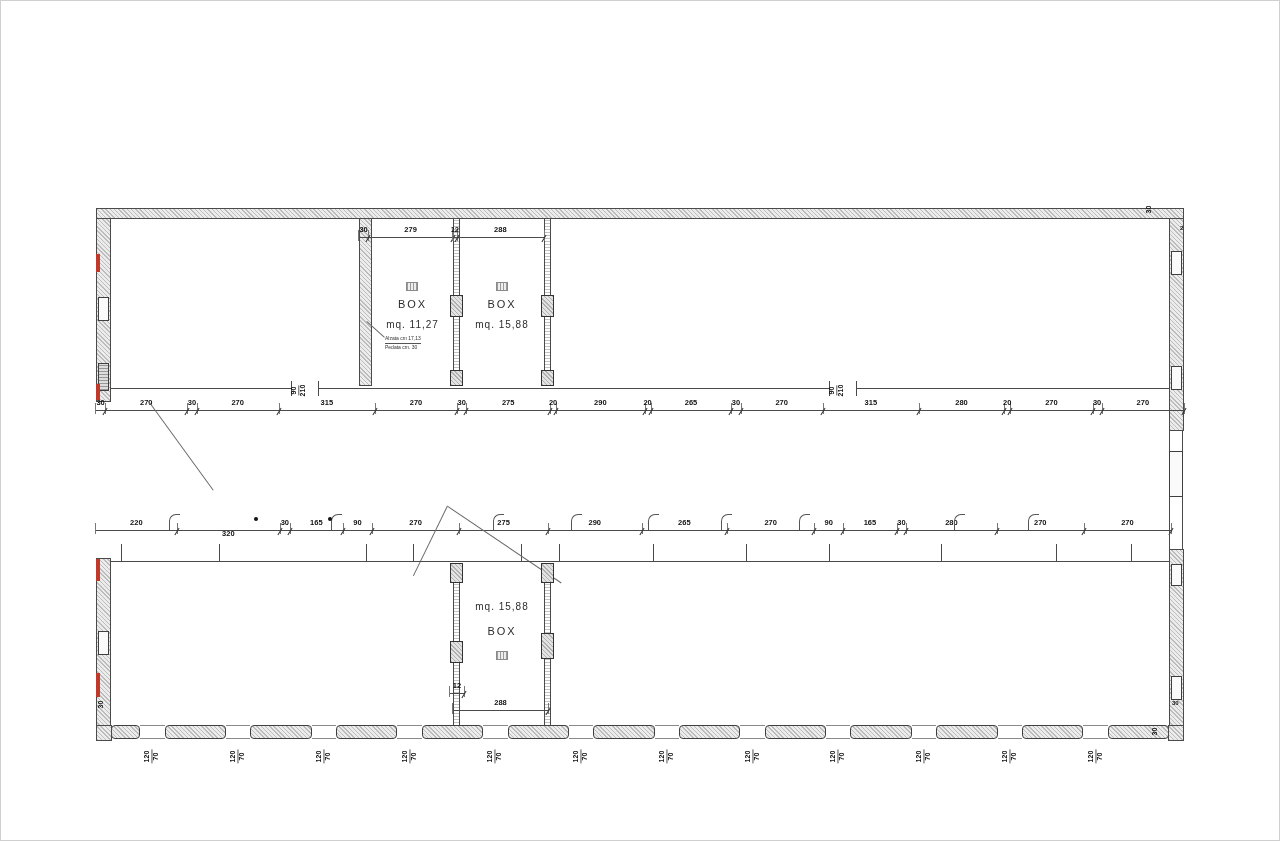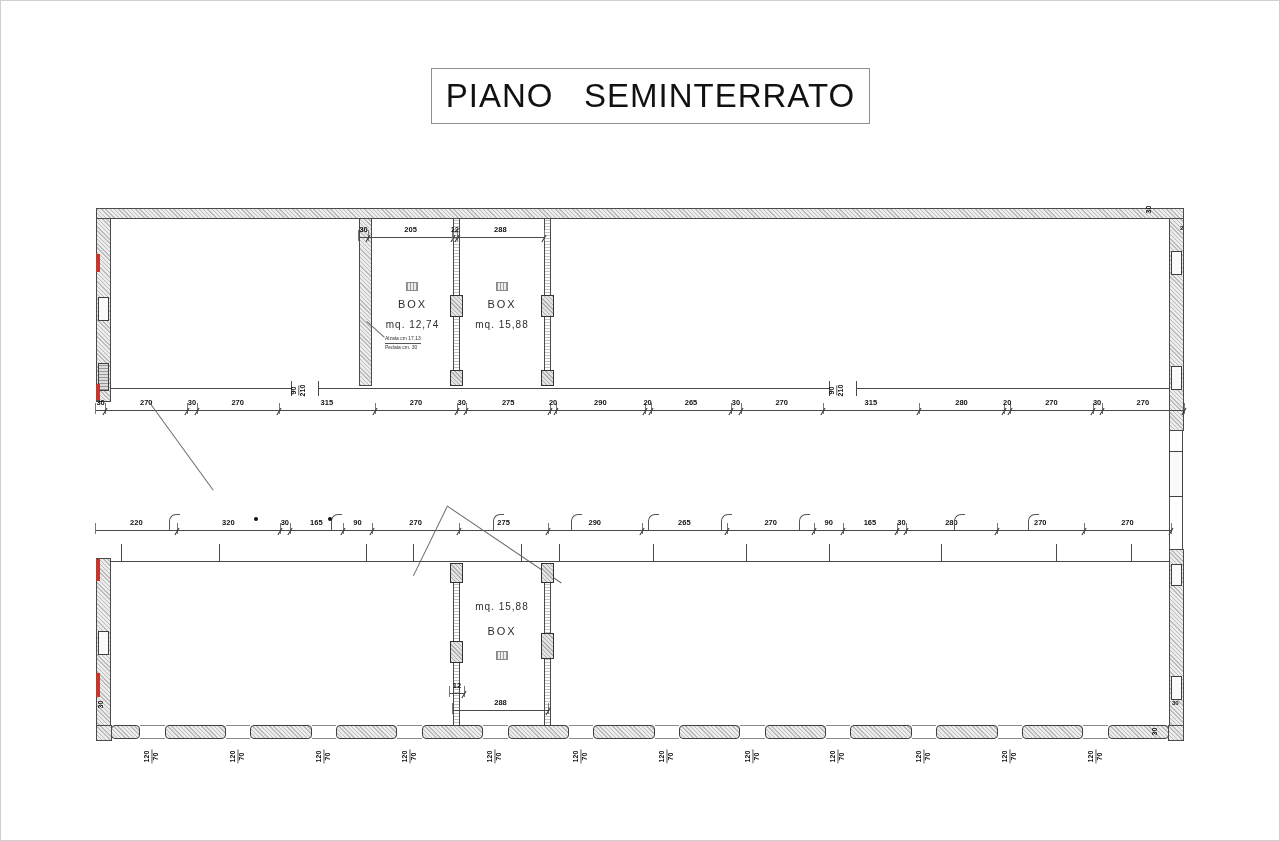--- a/index.html
+++ b/index.html
@@ -73,21 +73,20 @@
     position:absolute;left:430px;top:67px;width:437px;height:54px;
     border:1px solid #8f8f8f;display:flex;align-items:center;justify-content:center;
     font-size:33px;color:#111;letter-spacing:1px;white-space:pre;
   }
 </style>
 </head>
 <body>
 
 <div id="canvas">
 
-  <div id="titlebox">PIANO   SEMINTERRATO</div>
 
   <div class="wall" style="left:95px;top:207px;width:1088px;height:11px;"></div>
   <div class="wall" style="left:95px;top:217px;width:15px;height:184px;"></div>
   <div class="wall" style="left:1168px;top:217px;width:15px;height:213px;"></div>
 
   <div class="win" style="left:97px;top:296px;width:11px;height:24px;"></div>
   <div class="winh" style="left:97px;top:362px;width:11px;height:28px;"></div>
   <div class="red" style="left:95px;top:253px;width:4px;height:18px;"></div>
   <div class="red" style="left:95px;top:383px;width:4px;height:16px;"></div>
 
@@ -108,21 +107,21 @@
   <div class="vline" style="left:290px;top:380px;height:15px;"></div>
   <div class="vline" style="left:317px;top:380px;height:15px;"></div>
   <div class="vline" style="left:828px;top:380px;height:15px;"></div>
   <div class="vline" style="left:855px;top:380px;height:15px;"></div>
 
   <div class="grille" style="left:405px;top:281px;"></div>
   <div class="roomtxt" style="left:371px;top:297px;width:81px;">
     <div class="rname">BOX</div>
   </div>
   <div class="roomtxt" style="left:371px;top:318px;width:81px;">
-    <div class="rarea">mq. 12,74</div>
+    <div class="rarea">mq. 11,27</div>
   </div>
 
   <div class="grille" style="left:495px;top:281px;"></div>
   <div class="roomtxt" style="left:459px;top:297px;width:84px;">
     <div class="rname">BOX</div>
   </div>
   <div class="roomtxt" style="left:459px;top:318px;width:84px;">
     <div class="rarea">mq. 15,88</div>
   </div>
 
@@ -130,21 +129,21 @@
   <div class="note" style="left:384px;top:334px;">
     <div class="n1">Alzata cm 17,13</div>
     <div>Pedata cm. 30</div>
   </div>
 
   <div class="dimrow" style="left:358px;top:225px;width:94px;">
       <div class="dimseg" style="flex-grow: 30;">
         <span class="dimlab">30</span>
       </div>
       <div class="dimseg" style="flex-grow: 279;">
-        <span class="dimlab">205</span>
+        <span class="dimlab">279</span>
       </div>
     </div>
   <div class="dimrow" style="left:452px;top:225px;width:91px;">
       <div class="dimseg" style="flex-grow: 12;">
         <span class="dimlab">12</span>
       </div>
       <div class="dimseg" style="flex-grow: 288;">
         <span class="dimlab">288</span>
       </div>
     </div>
@@ -223,21 +222,21 @@
         <span class="dimlab">270</span>
       </div>
     </div>
 
   <div class="dline" style="left:148px;top:400px;width:110px;transform:rotate(54deg);"></div>
 
   <div class="dimrow" style="left:95px;top:518px;width:1075px;">
       <div class="dimseg" style="flex-grow: 250;">
         <span class="dimlab">220</span>
       </div>
-      <div class="dimseg" style="flex-grow: 320;">
+      <div class="dimseg" style="flex-grow: 320; margin-top: 11px;">
         <span class="dimlab">320</span>
       </div>
       <div class="dimseg" style="flex-grow: 30;">
         <span class="dimlab">30</span>
       </div>
       <div class="dimseg" style="flex-grow: 165;">
         <span class="dimlab">165</span>
       </div>
       <div class="dimseg" style="flex-grow: 90;">
         <span class="dimlab">90</span>

